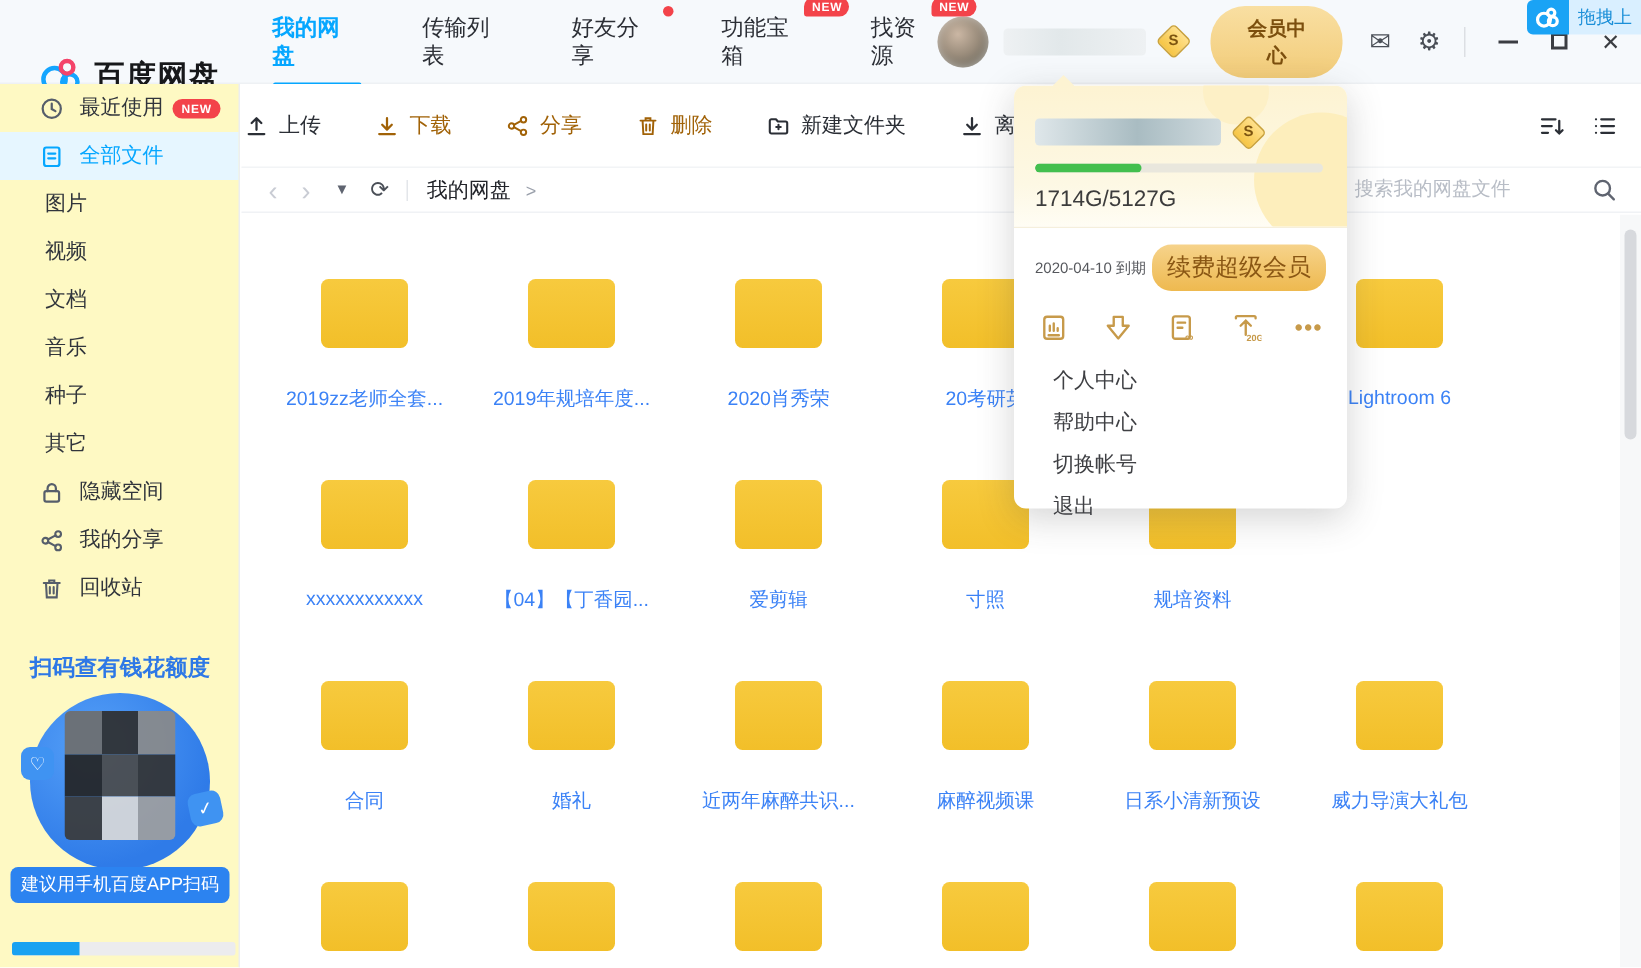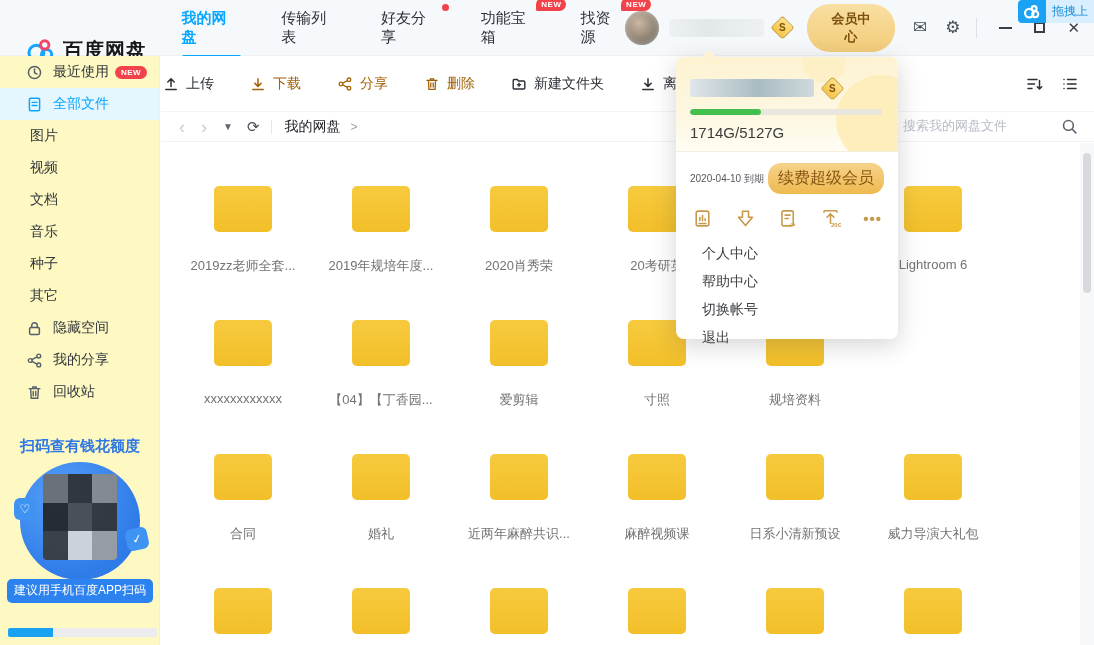--- a/index.html
+++ b/index.html
@@ -104,21 +104,21 @@
 
   
   .content { position:absolute; left:0; top:87px; right:0; bottom:0; overflow:hidden; }
   .folder-grid { position:absolute; left:13px; top:36px; }
   .folder-row { display:flex; }
   .folder-cell { width:138px; height:134px; display:flex; flex-direction:column; align-items:center; cursor:pointer; }
   .folder-ic { position:relative; width:58px; height:46px; margin-top:7px;
     background:linear-gradient(180deg,#f7ca3e,#f2bf29); border-radius:5px; }
   .folder-ic::before { content:""; position:absolute; top:-6px; left:0; width:26px; height:12px;
     background:#d9a81a; border-radius:4px 4px 0 0; z-index:-1; }
-  .folder-label { margin-top:25px; font-size:13px; color:#737373; max-width:132px;
+  .folder-label { margin-top:25px; font-size:13px; color:#3b82f6; max-width:132px;
     white-space:nowrap; overflow:hidden; text-overflow:ellipsis; }
   .scrollbar { position:absolute; right:0; top:0; bottom:0; width:14px; background:#f7f8f9; }
   .scroll-thumb { position:absolute; right:3px; top:10px; width:8px; height:140px;
     background:#d7d9dd; border-radius:4px; }
 
   
   .popup { position:absolute; left:676px; top:57px; width:222px; height:282px; background:#fff;
     border-radius:8px; box-shadow:0 6px 24px rgba(60,60,60,.22); z-index:50; }
   .popup::before { content:""; position:absolute; top:-5px; left:28px; width:10px; height:10px;
     background:#fdf3d2; transform:rotate(45deg); }

